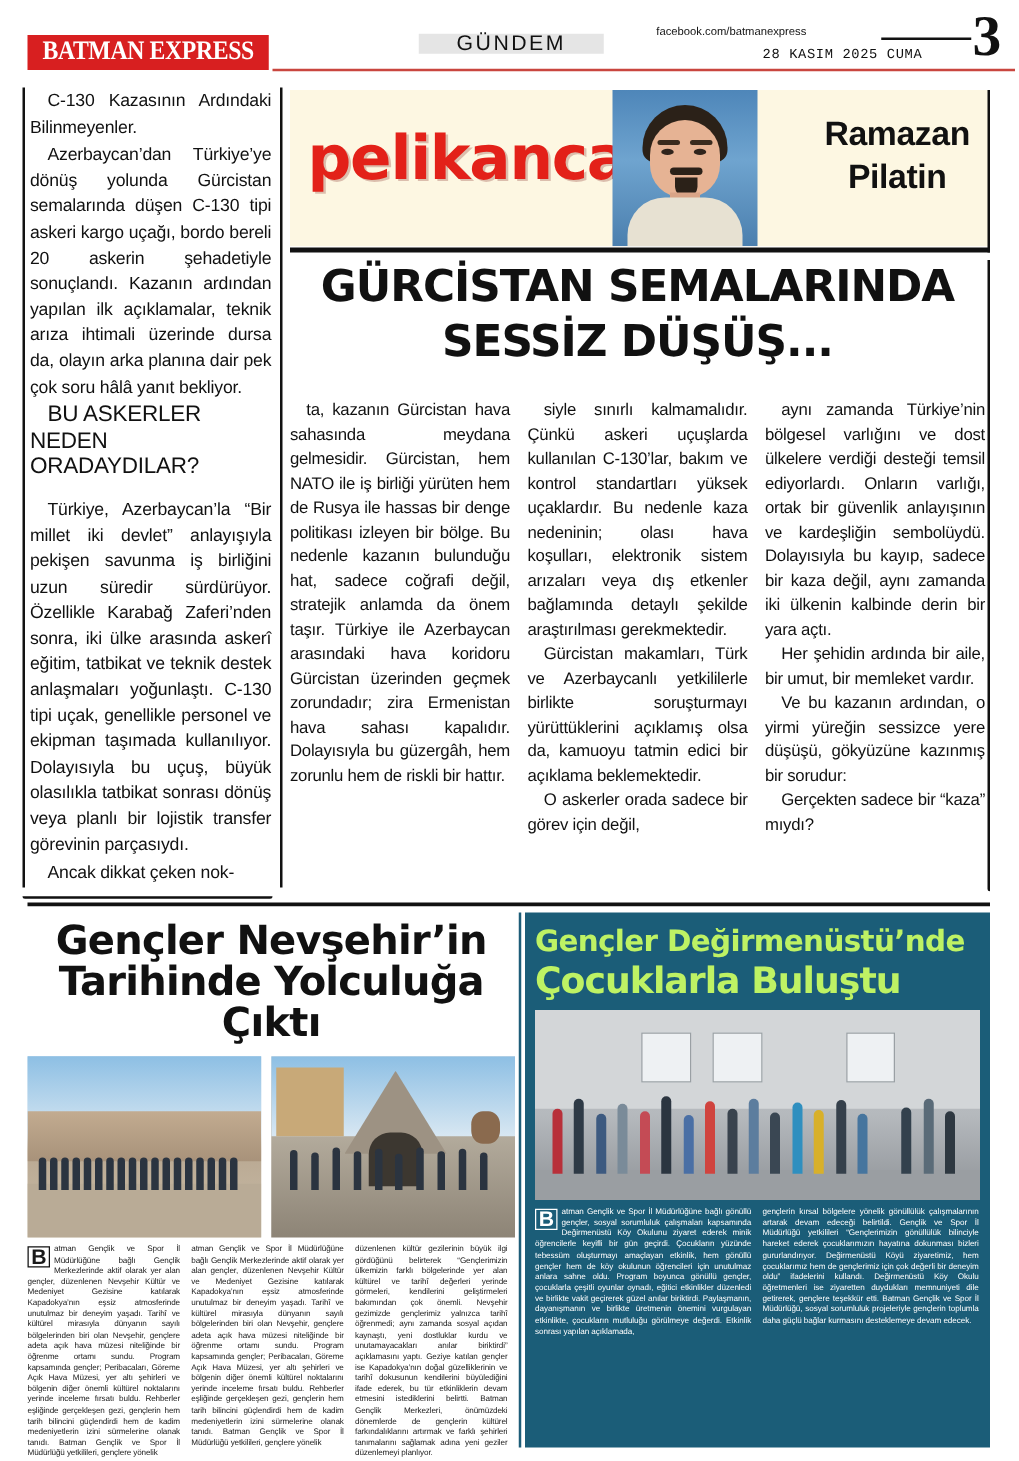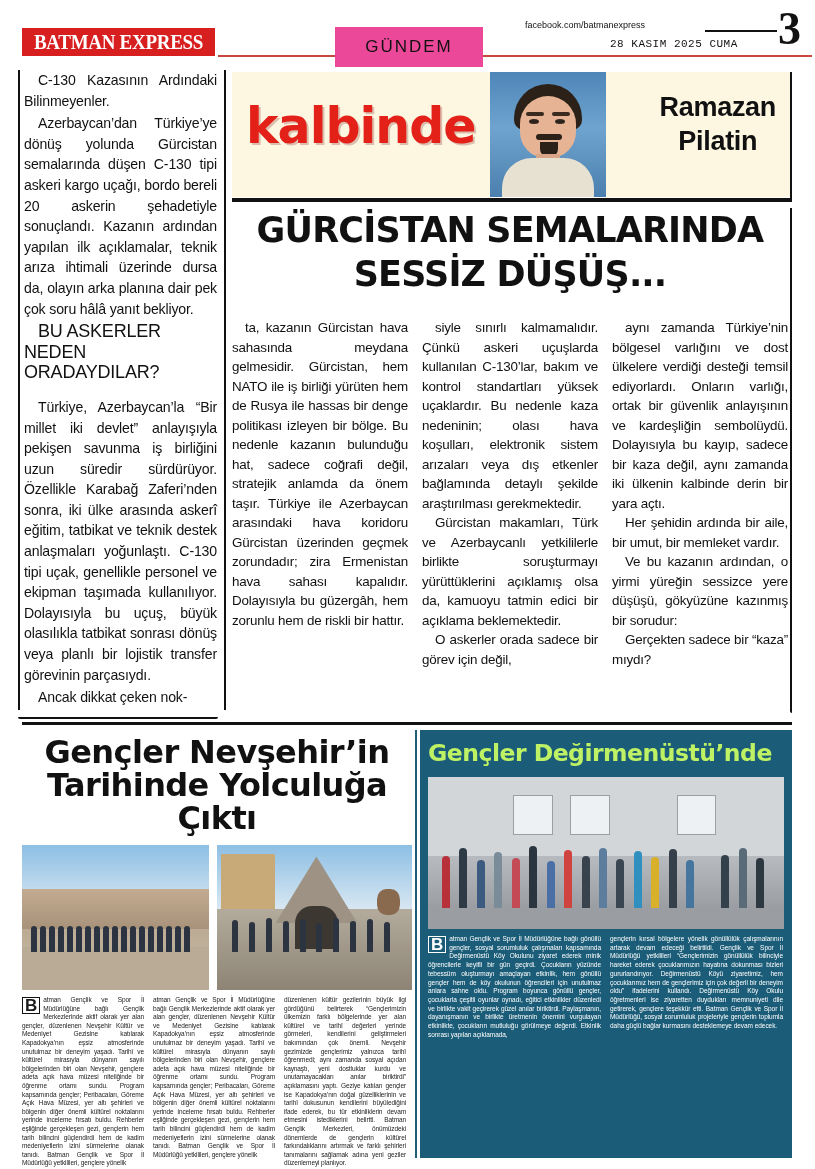--- a/index.html
+++ b/index.html
@@ -20,22 +20,22 @@
   }
   .logo-text {
     color:#fff; font-weight:700; font-size:19px; letter-spacing:-0.3px;
     font-family:"Liberation Serif", serif; transform:scaleY(1.12);
     white-space:nowrap; text-transform:uppercase;
   }
   .mast-rule {
     position:absolute; left:218px; top:55px; width:594px; height:2px; background:#c9463f;
   }
   .gundem-box {
-    position:absolute; left:335px; top:27px; width:148px; height:40px;
-    background:#ec4899; display:flex; align-items:center; justify-content:center;
+    position:absolute; left:335px; top:27px; width:148px; height:16px;
+    background:#e5e5e5; display:flex; align-items:center; justify-content:center;
   }
   .gundem-text { font-size:17px; letter-spacing:2px; color:#111; font-weight:400; }
   .fb-text {
     position:absolute; left:525px; top:20px; font-size:9px; color:#111; letter-spacing:0px;
   }
   .date-text {
     position:absolute; left:610px; top:38px; font-size:11px; color:#111;
     font-family:"Liberation Mono", monospace; letter-spacing:0.5px;
   }
   .page-num {
@@ -212,21 +212,21 @@
     <div class="vrule-r"></div>
     <div class="bot-rule"></div>
     <p class="lead-p">C-130 Kazasının Ardındaki Bilinmeyenler.</p>
     <p class="lead-p">Azerbaycan’dan Türkiye’ye dönüş yolunda Gürcistan semalarında düşen C-130 tipi askeri kargo uçağı, bordo bereli 20 askerin şehadetiyle sonuçlandı. Kazanın ardından yapılan ilk açıklamalar, teknik arıza ihtimali üzerinde dursa da, olayın arka planına dair pek çok soru hâlâ yanıt bekliyor.</p>
     <p class="subhead-p">BU ASKERLER NEDEN ORADAYDILAR?</p>
     <p class="lead-p">Türkiye, Azerbaycan’la “Bir millet iki devlet” anlayışıyla pekişen savunma iş birliğini uzun süredir sürdürüyor. Özellikle Karabağ Zaferi’nden sonra, iki ülke arasında askerî eğitim, tatbikat ve teknik destek anlaşmaları yoğunlaştı. C-130 tipi uçak, genellikle personel ve ekipman taşımada kullanılıyor. Dolayısıyla bu uçuş, büyük olasılıkla tatbikat sonrası dönüş veya planlı bir lojistik transfer görevinin parçasıydı.</p>
     <p class="lead-p">Ancak dikkat çeken nok-</p>
   </div>
 
   <div class="banner">
-    <div class="pelikanca">kalbinde</div>
+    <div class="pelikanca">pelikanca</div>
     <div class="author-photo">
       <div class="ap-hair"></div>
       <div class="ap-face"></div>
       <div class="ap-brow-l"></div>
       <div class="ap-brow-r"></div>
       <div class="ap-eye-l"></div>
       <div class="ap-eye-r"></div>
       <div class="ap-must"></div>
       <div class="ap-beard"></div>
       <div class="ap-neck"></div>
@@ -327,20 +327,21 @@
         <p>düzenlenen kültür gezilerinin büyük ilgi gördüğünü belirterek “Gençlerimizin ülkemizin farklı bölgelerinde yer alan kültürel ve tarihî değerleri yerinde görmeleri, kendilerini geliştirmeleri bakımından çok önemli. Nevşehir gezimizde gençlerimiz yalnızca tarihî öğrenmedi; aynı zamanda sosyal açıdan kaynaştı, yeni dostluklar kurdu ve unutamayacakları anılar biriktirdi” açıklamasını yaptı. Geziye katılan gençler ise Kapadokya’nın doğal güzelliklerinin ve tarihî dokusunun kendilerini büyülediğini ifade ederek, bu tür etkinliklerin devam etmesini istediklerini belirtti. Batman Gençlik Merkezleri, önümüzdeki dönemlerde de gençlerin kültürel farkındalıklarını artırmak ve farklı şehirleri tanımalarını sağlamak adına yeni geziler düzenlemeyi planlıyor.</p>
       </div>
     </div>
   </div>
 
   <div class="bl-vr"></div>
 
   <div class="br">
     <div class="br-head">
       <span class="l1">Gençler Değirmenüstü’nde</span>
+      <span class="l2">Çocuklarla Buluştu</span>
     </div>
     <div class="br-photo">
       <div class="brp-roof"></div>
       <div class="brp-wall"></div>
       <div class="brp-win" style="left:24%"></div>
       <div class="brp-win" style="left:40%"></div>
       <div class="brp-win" style="left:70%"></div>
       <div class="brp-ground"></div>
       <div class="brp-crowd">
         <i style="left:3%;height:52px;background:#b8303a"></i>

